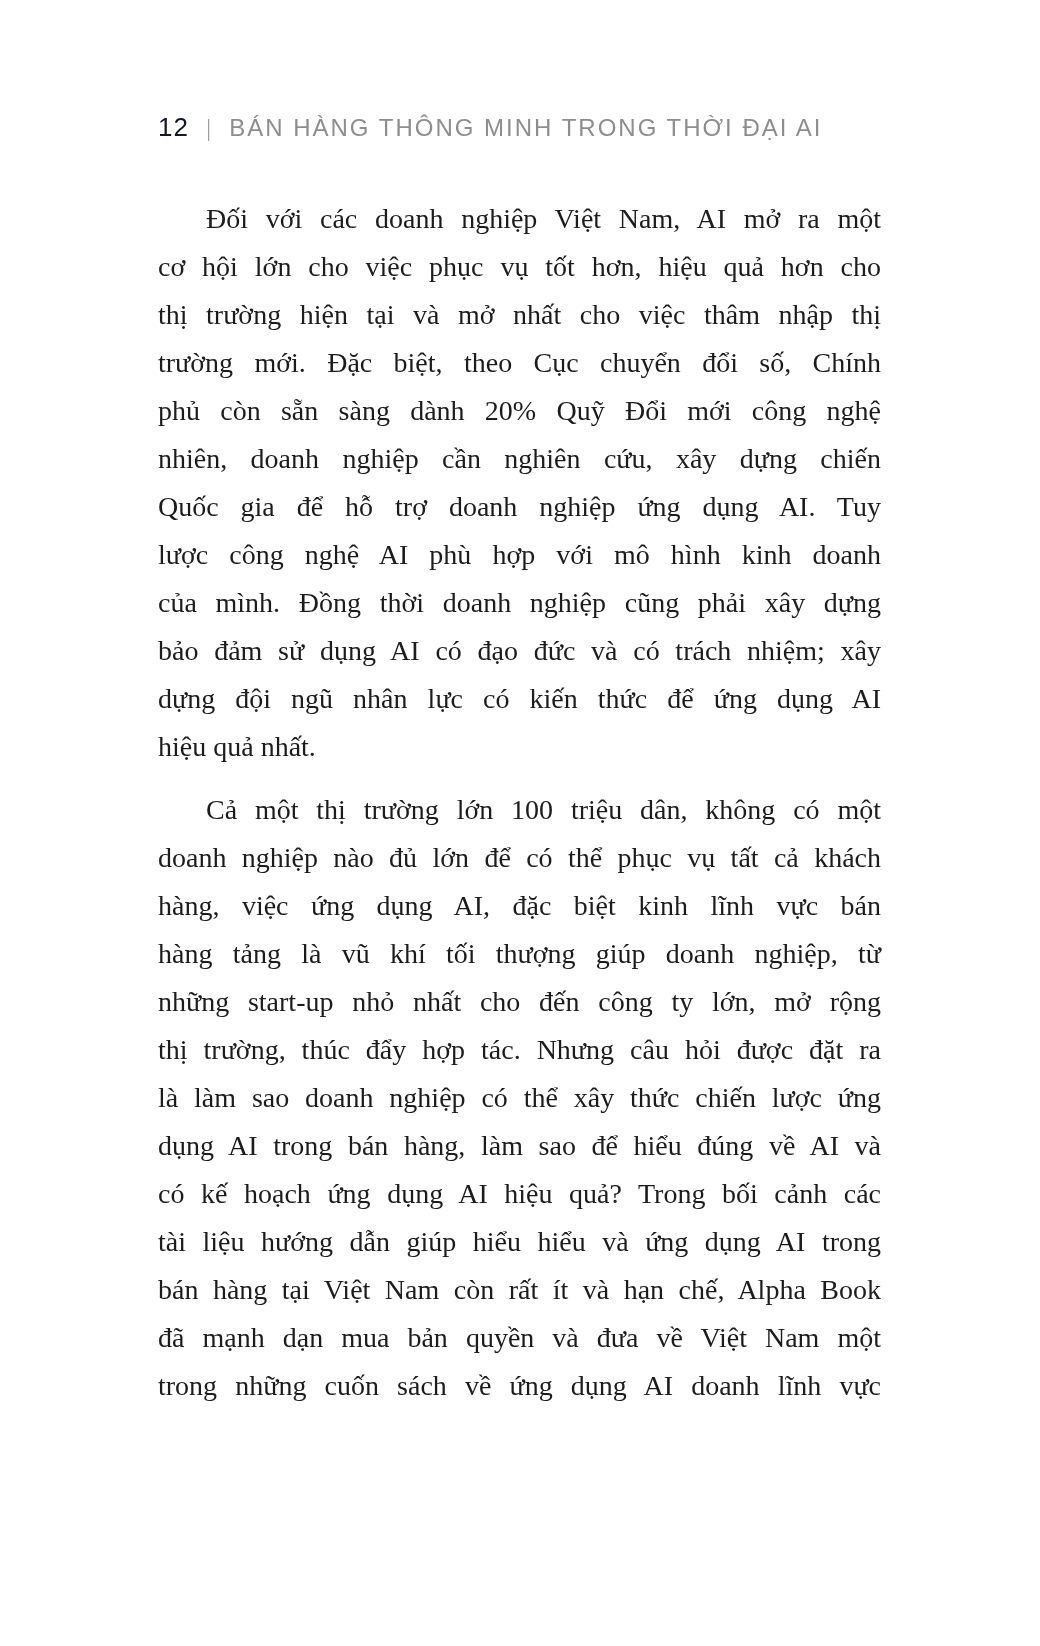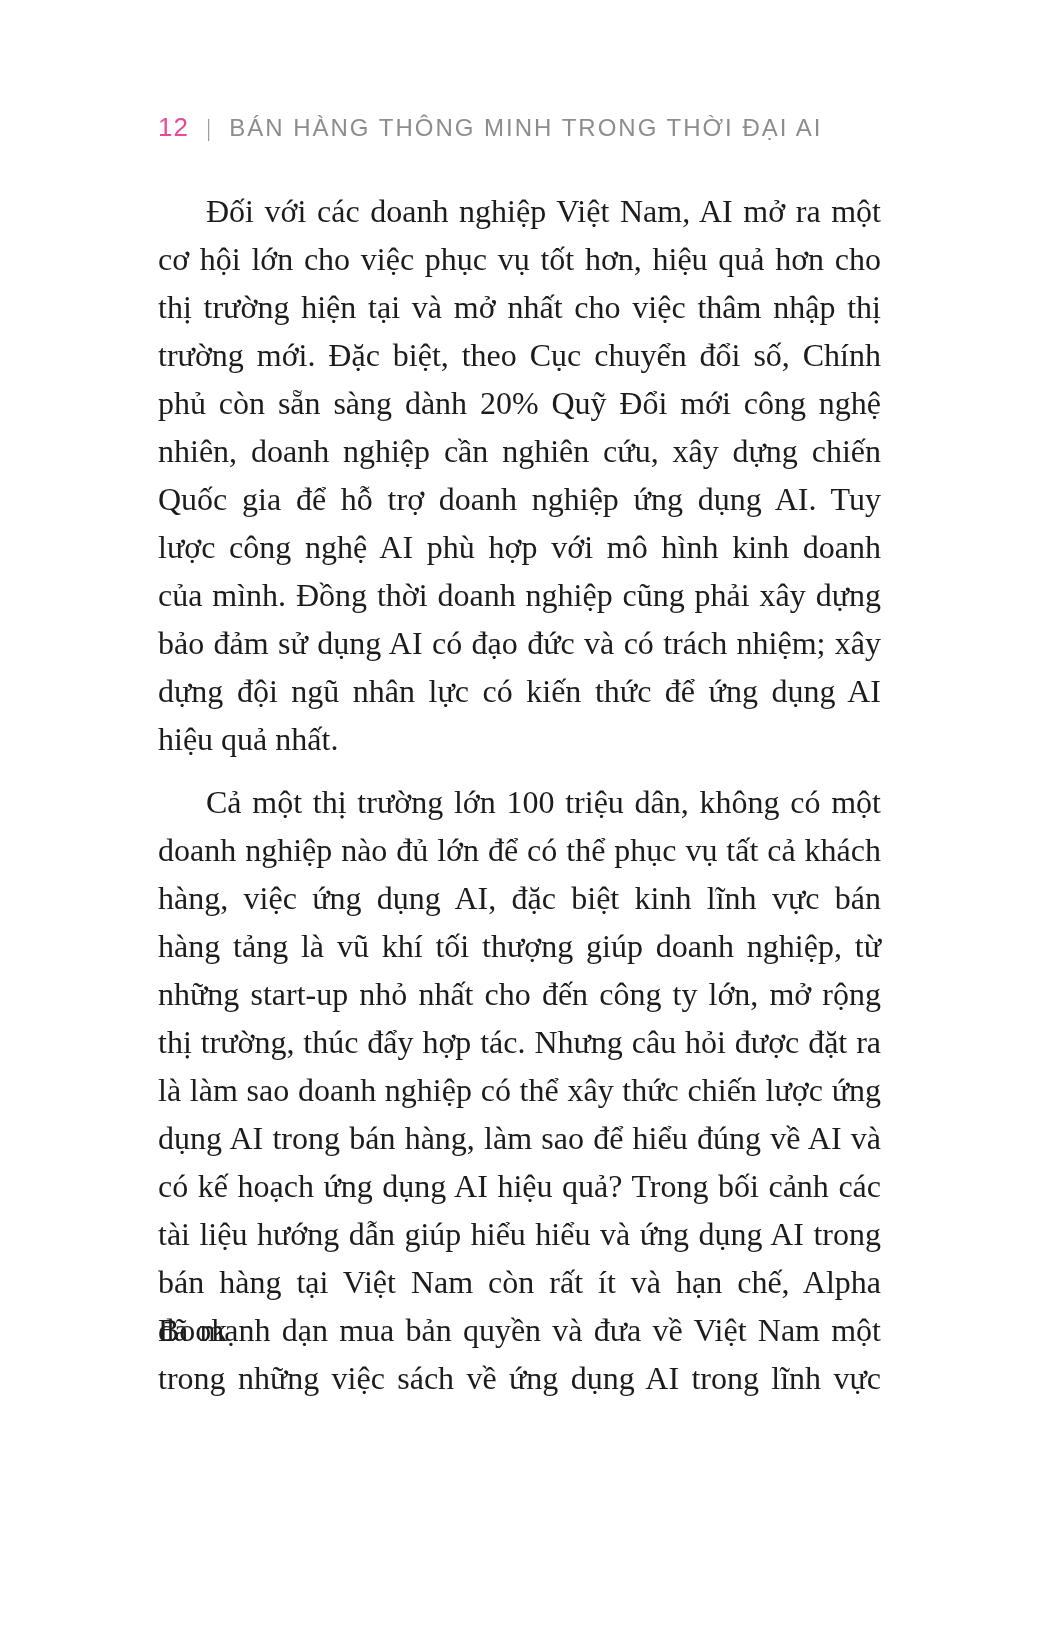--- a/index.html
+++ b/index.html
@@ -26,38 +26,38 @@
     font-family: "Liberation Sans", sans-serif;
     font-weight: 400;
     font-size: 24px;
     letter-spacing: 2px;
     color: #8d8d8d;
     white-space: nowrap;
     display: flex;
     align-items: baseline;
   }
   .running-header .page-num {
-    color: #ec4899;
+    color: #0f172a;
     letter-spacing: 1px;
     margin-right: 16px;
     font-size: 26px;
   }
   .running-header .sep {
     color: #9a9a9a;
     margin-right: 16px;
     font-weight: 300;
     transform: scaleX(0.6);
   }
   .body-text {
     position: absolute;
-    top: 187px;
+    top: 195px;
     left: 158px;
     width: 723px;
     color: #1c1c1c;
-    font-size: 32px;
+    font-size: 28px;
   }
   .paragraph { margin: 0; }
   .paragraph + .paragraph { margin-top: 15px; }
   .line {
     height: 48px;
     line-height: 48px;
     text-align: justify;
     text-align-last: justify;
   }
   .line.indent { text-indent: 48px; }
@@ -97,17 +97,17 @@
       <div class="line">hàng, việc ứng dụng AI, đặc biệt kinh lĩnh vực bán</div>
       <div class="line">hàng tảng là vũ khí tối thượng giúp doanh nghiệp, từ</div>
       <div class="line">những start-up nhỏ nhất cho đến công ty lớn, mở rộng</div>
       <div class="line">thị trường, thúc đẩy hợp tác. Nhưng câu hỏi được đặt ra</div>
       <div class="line">là làm sao doanh nghiệp có thể xây thức chiến lược ứng</div>
       <div class="line">dụng AI trong bán hàng, làm sao để hiểu đúng về AI và</div>
       <div class="line">có kế hoạch ứng dụng AI hiệu quả? Trong bối cảnh các</div>
       <div class="line">tài liệu hướng dẫn giúp hiểu hiểu và ứng dụng AI trong</div>
       <div class="line">bán hàng tại Việt Nam còn rất ít và hạn chế, Alpha Book</div>
       <div class="line">đã mạnh dạn mua bản quyền và đưa về Việt Nam một</div>
-      <div class="line">trong những việc sách về ứng dụng AI trong lĩnh vực</div>
+      <div class="line">trong những cuốn sách về ứng dụng AI doanh lĩnh vực</div>
     </div>
 
   </div>
 </div>
 
 </body></html>

